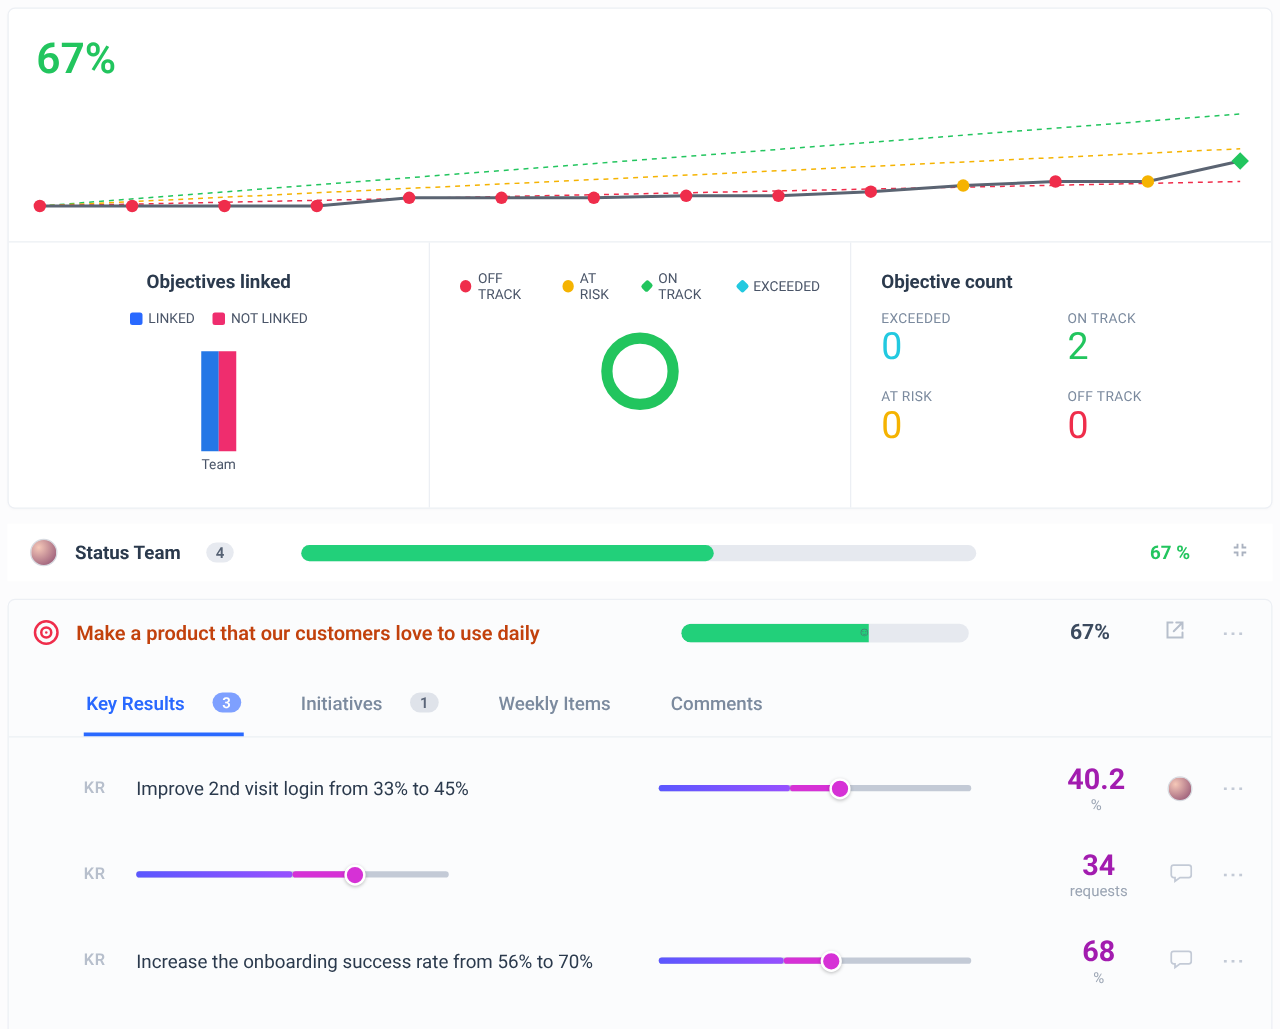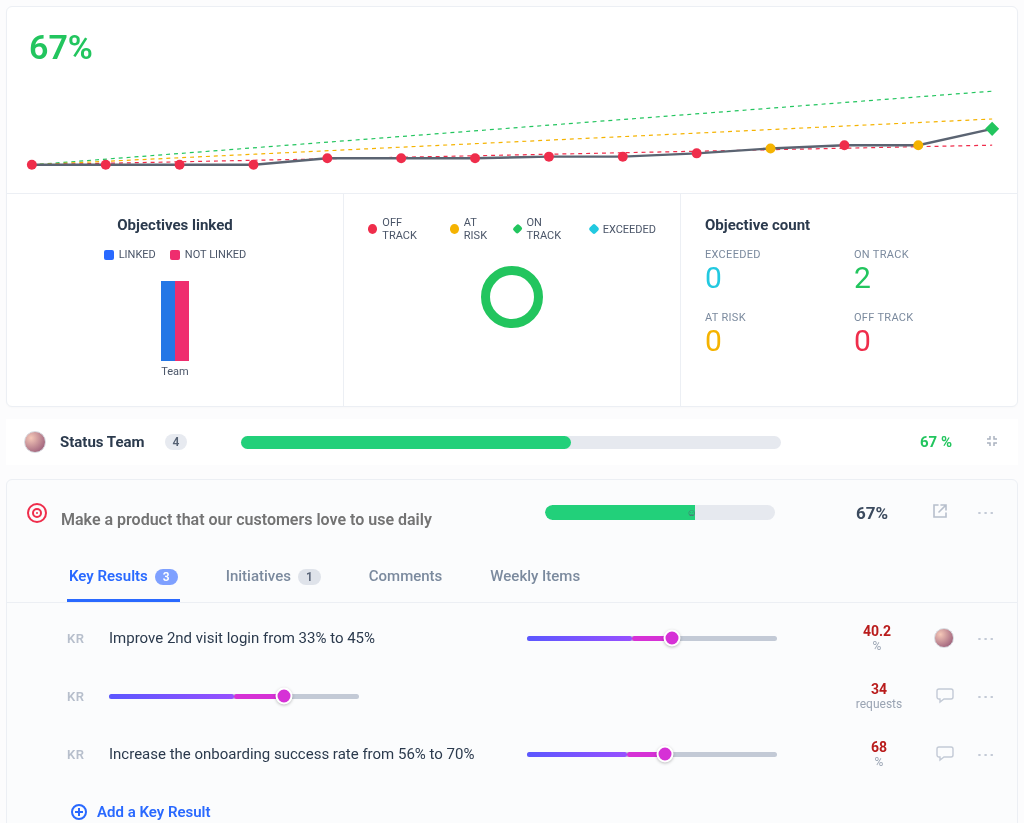--- a/index.html
+++ b/index.html
@@ -61,49 +61,49 @@
   .team-pct { color:#22c55e; font-weight:700; font-size:15px; margin-left:auto; margin-right:18px; }
   .collapse-icon { color:#aab2c0; font-size:14px; cursor:pointer; }
 
   
   .obj-card { background:#fbfcfd; border:1px solid #eceff4; margin: 14px 6px 6px 6px; border-radius:6px; padding-bottom:8px; }
   .obj-header { display:flex; align-items:center; gap:14px; padding: 16px 20px; }
   .bullseye { position:relative; width:20px; height:20px; }
   .bullseye .r1 { position:absolute; inset:0; border-radius:50%; border:2px solid #ef2d4b; }
   .bullseye .r2 { position:absolute; inset:5px; border-radius:50%; border:2px solid #ef2d4b; }
   .bullseye .r3 { position:absolute; inset:9px; border-radius:50%; background:#ef2d4b; }
-  .obj-title { font-weight:600; color:#737373; font-size:16px; flex-basis: 470px; margin-top: 14px; }
+  .obj-title { font-weight:600; color:#c2410c; font-size:16px; flex-basis: 470px; }
   .obj-progress-wrap { width:230px; }
   .obj-progress { height:15px; background:#e6e9ef; border-radius:8px; position:relative; overflow:hidden; }
   .obj-progress .fill { height:100%; background:#22d07a; border-radius:8px 0 0 8px; width:65%; }
   .obj-progress .face { position:absolute; top:1px; width:18px; height:13px; display:flex; align-items:center; justify-content:center; font-size:10px; color:#556173; }
   .obj-pct { font-weight:700; color:#3b4a5e; font-size:17px; margin-left:auto; margin-right:30px; }
   .ext-icon { color:#b7bfcc; cursor:pointer; margin-right:14px; }
   .dots { color:#c3cad6; cursor:pointer; font-size:18px; letter-spacing:-1px; writing-mode: vertical-rl; }
 
   
   .tab-row { display:flex; gap:44px; padding: 0 60px; margin-top:12px; border-bottom:1px solid #eceff4; }
-  .tab { padding: 10px 2px 14px 2px; font-size:15px; color:#7b8a9e; font-weight:500; cursor:pointer; display:flex; align-items:flex-end; gap:1px; border-bottom:3px solid transparent; }
+  .tab { padding: 10px 2px 14px 2px; font-size:15px; color:#7b8a9e; font-weight:500; cursor:pointer; display:flex; align-items:flex-start; gap:16px; border-bottom:3px solid transparent; }
   .tab.active { color:#2969ff; border-bottom-color:#2969ff; font-weight:600; }
   .tab .badge { background:#dfe3ea; color:#5a6578; }
   .tab.active .badge { background:#7ea0ff; color:#fff; }
 
   
   .kr-list { padding: 6px 0; }
   .kr-row { display:flex; align-items:center; gap:18px; padding: 14px 20px 14px 60px; }
   .kr-tag { color:#b7bfcc; font-size:13px; font-weight:600; letter-spacing:.5px; width:24px; }
   .kr-title { flex: 0 0 400px; color:#2b3a4d; font-size:15px; }
   .slider { flex: 0 0 250px; position:relative; height:22px; display:flex; align-items:center; }
   .track { position:absolute; height:5px; width:100%; border-radius:3px; }
   .track-bg { background:#c3cad6; }
   .track-base { background: linear-gradient(90deg, #5b57ff 0%, #9750ff 100%); }
   .track-fill { background:#d631d6; height:5px; border-radius:3px; position:absolute; }
   .thumb { width:17px; height:17px; border-radius:50%; background:#d631d6; border:2px solid #fff; box-shadow:0 1px 3px rgba(0,0,0,.25); position:absolute; top:50%; transform:translate(-50%, -50%); }
   .kr-value { width:70px; text-align:center; }
-  .kr-value .num { font-size:14px; font-weight:700; color:#b91c1c; }
+  .kr-value .num { font-size:23px; font-weight:700; color:#a21caf; }
   .kr-value .unit { font-size:12px; color:#9aa4b3; }
   .comment-icon { color:#c3cad6; }
   .kr-right { margin-left:auto; display:flex; align-items:center; gap:22px; }
   .avatar.small { width:20px; height:20px; }
 
   
   .add-kr { display:flex; align-items:center; gap:10px; padding: 14px 20px 18px 64px; color:#2969ff; font-weight:600; font-size:15px; cursor:pointer; }
   .plus-icon { width:16px; height:16px; border:2px solid #2969ff; border-radius:50%; position:relative; }
   .plus-icon::before, .plus-icon::after { content:""; position:absolute; background:#2969ff; }
   .plus-icon::before { width:8px; height:2px; top:5px; left:2px; }
@@ -249,24 +249,24 @@
   <div class="tab-row">
     <div class="tab active">
       <span>Key Results</span>
       <span class="badge">3</span>
     </div>
     <div class="tab">
       <span>Initiatives</span>
       <span class="badge">1</span>
     </div>
     <div class="tab">
+      <span>Weekly Items</span>
+    </div>
+    <div class="tab">
       <span>Comments</span>
-    </div>
-    <div class="tab">
-      <span>Weekly Items</span>
     </div>
   </div>
 
   <div class="kr-list" id="kr-list">
       <div class="kr-row">
         <span class="kr-tag">KR</span>
         <span class="kr-title">Improve 2nd visit login from 33% to 45%</span>
         <div class="slider">
           <div class="track track-bg"></div>
           <div class="track track-base" style="width:42%"></div>

